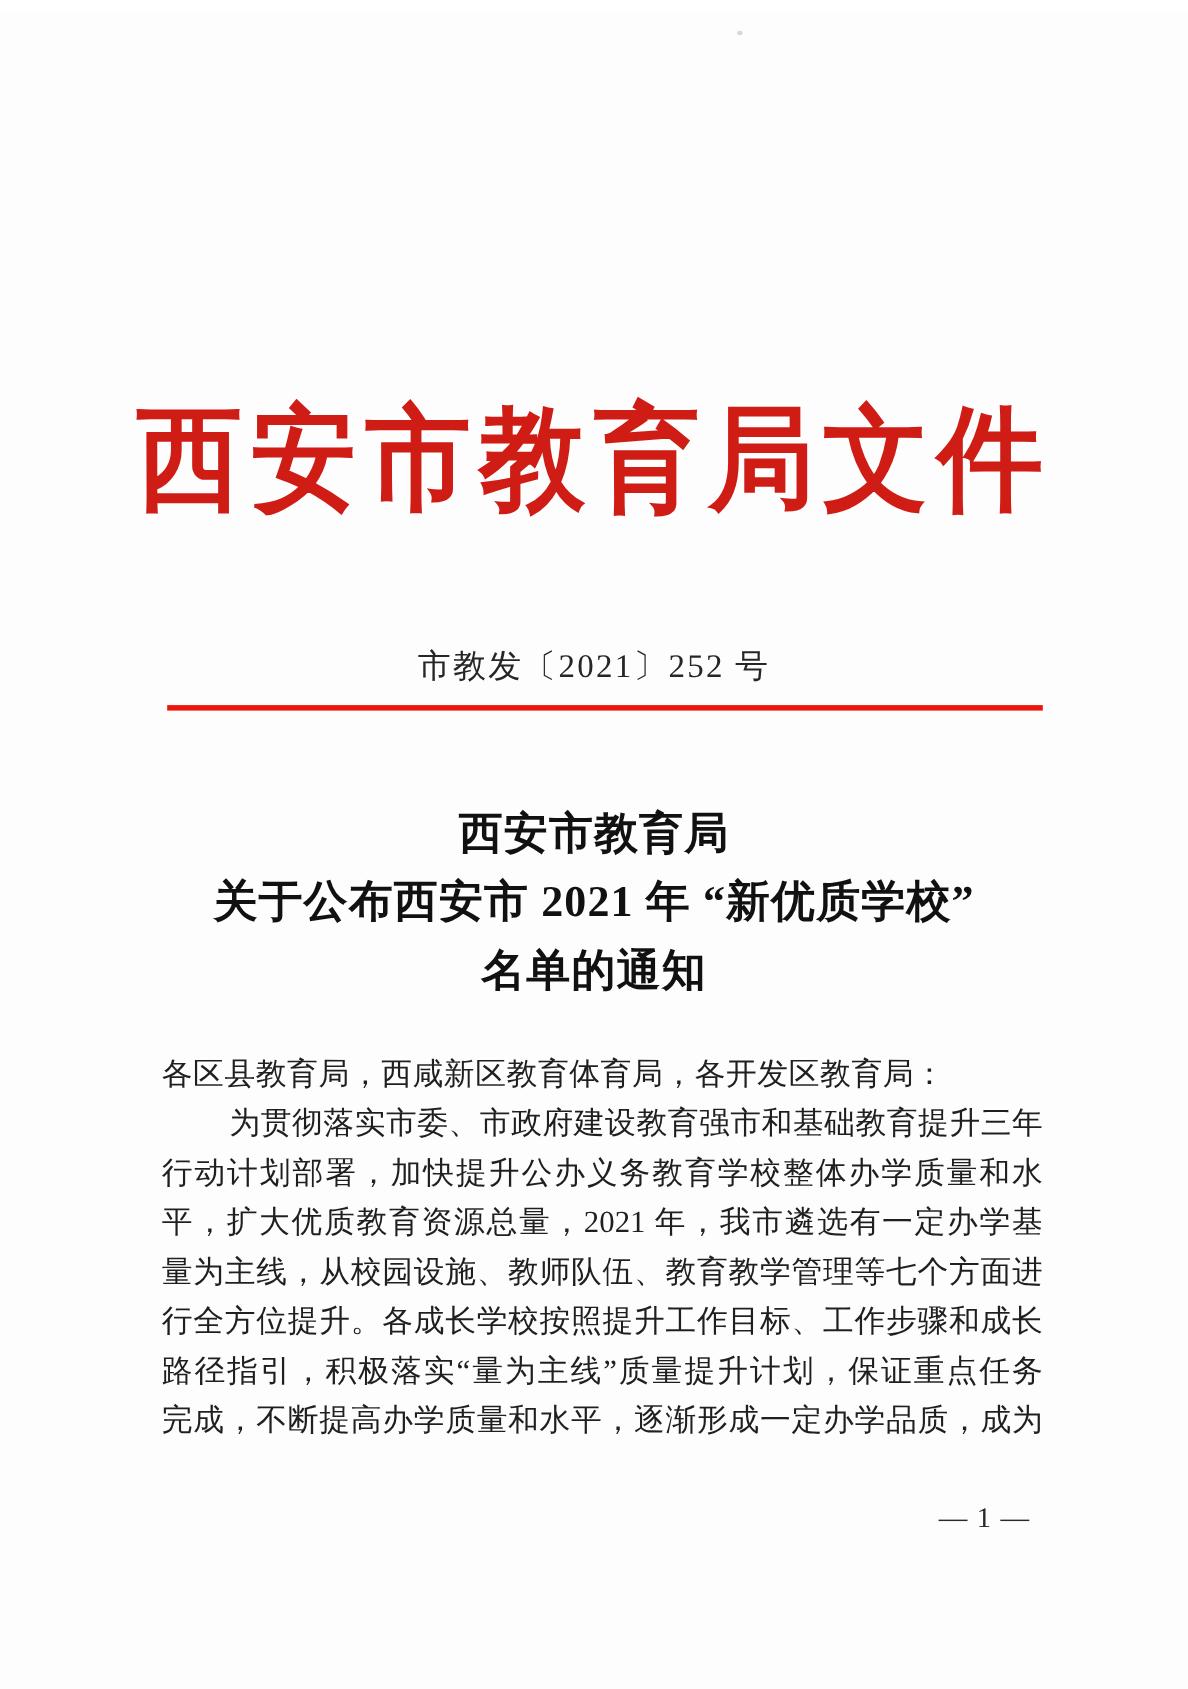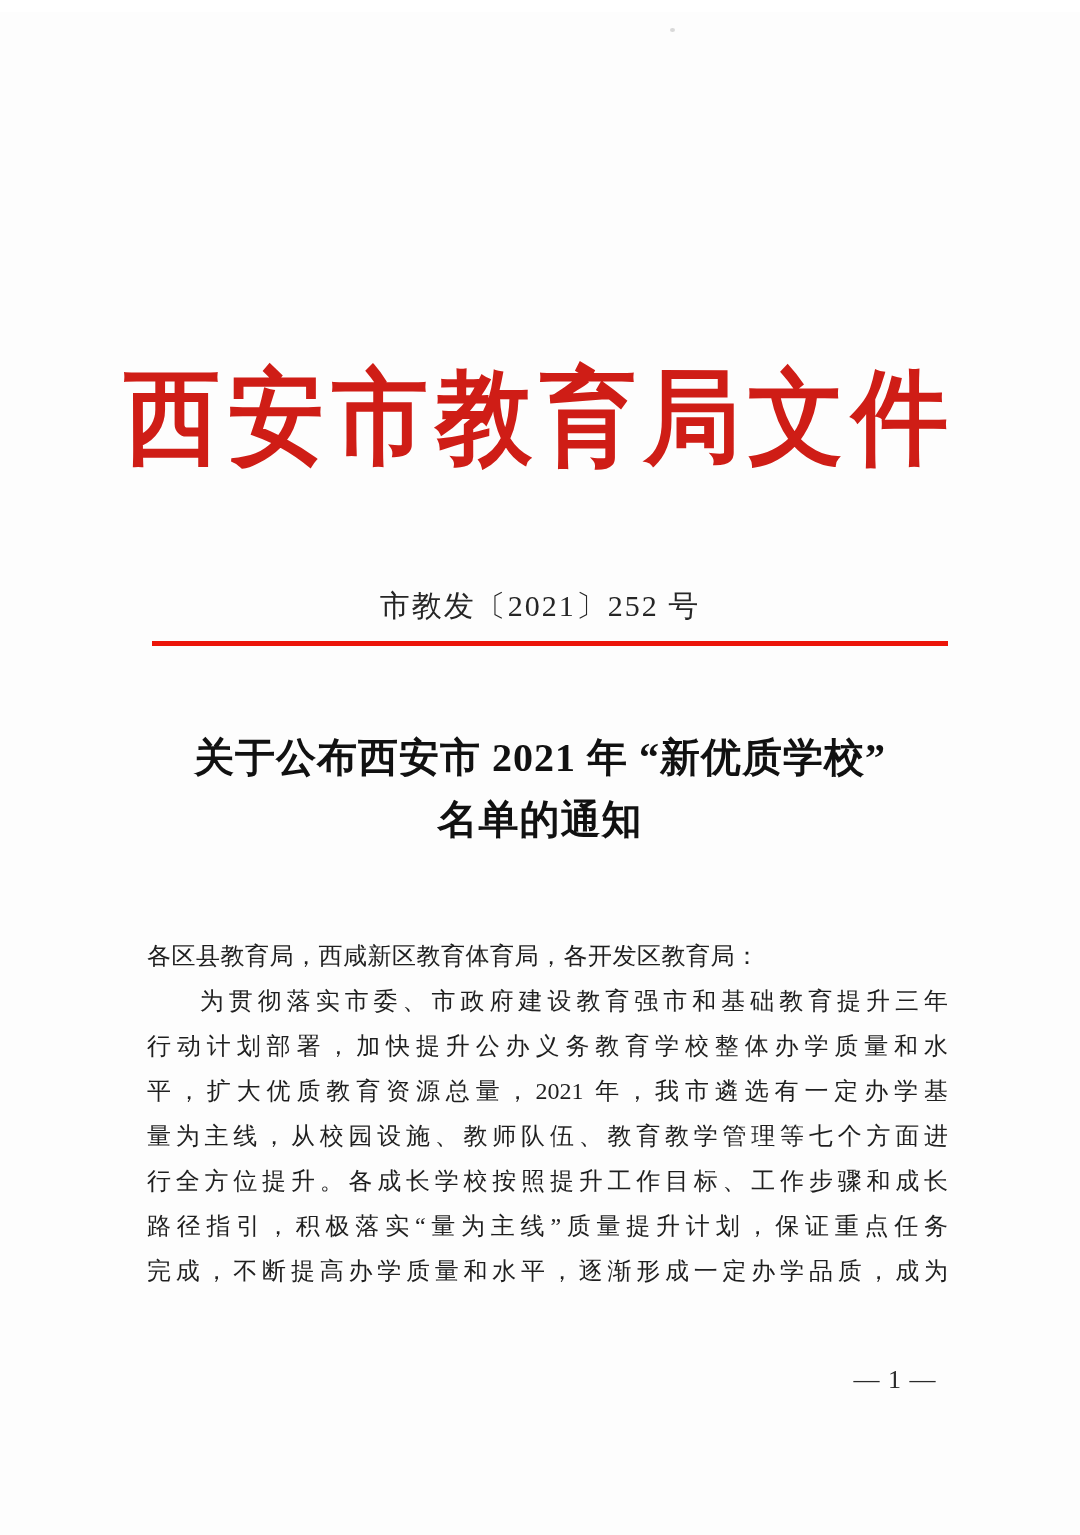--- a/index.html
+++ b/index.html
@@ -73,24 +73,24 @@
     font-size: 40px;
     color: #111111;
   }
   .notice-title .t-line {
     line-height: 62px;
     letter-spacing: 1px;
     white-space: nowrap;
   }
   .body-block {
     position: absolute;
-    top: 922px;
+    top: 942px;
     left: 147px;
     width: 801px;
-    font-size: 24px;
+    font-size: 28px;
     color: #1f1f1f;
   }
   .body-line {
     line-height: 45px;
     height: 45px;
     white-space: nowrap;
     letter-spacing: 0.5px;
   }
   .body-line.fill {
     white-space: normal;
@@ -121,20 +121,21 @@
 
   <div class="scan-dot"></div>
 
   <div class="agency-title">西安市教育局文件</div>
 
   <div class="doc-number">市教发〔2021〕252 号</div>
 
   <div class="red-divider"></div>
 
   <div class="notice-title">
+    <div class="t-line">西安市教育局</div>
     <div class="t-line">关于公布西安市 2021 年 “新优质学校”</div>
     <div class="t-line">名单的通知</div>
   </div>
 
   <div class="body-block">
     <div class="body-line">各区县教育局，西咸新区教育体育局，各开发区教育局：</div>
     <div class="body-line fill indent">为贯彻落实市委、市政府建设教育强市和基础教育提升三年</div>
     <div class="body-line fill">行动计划部署，加快提升公办义务教育学校整体办学质量和水</div>
     <div class="body-line fill">平，扩大优质教育资源总量，2021 年，我市遴选有一定办学基</div>
     <div class="body-line fill">量为主线，从校园设施、教师队伍、教育教学管理等七个方面进</div>

